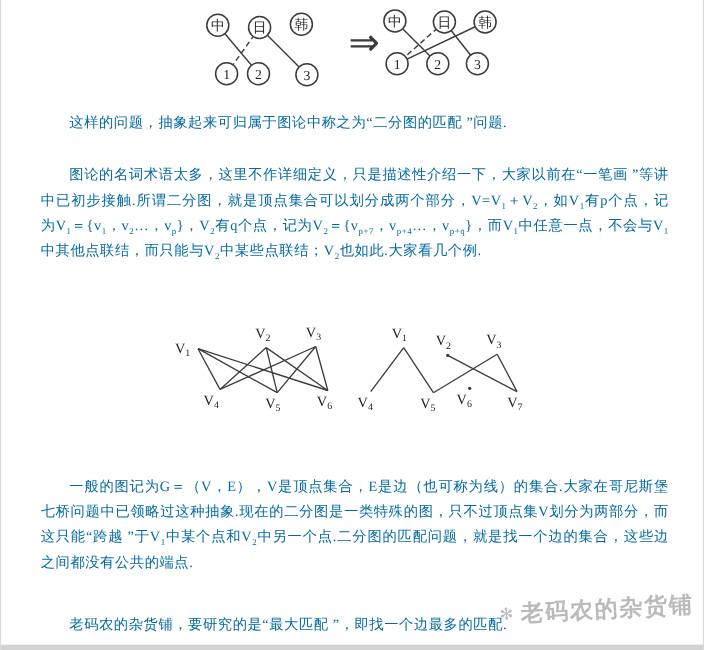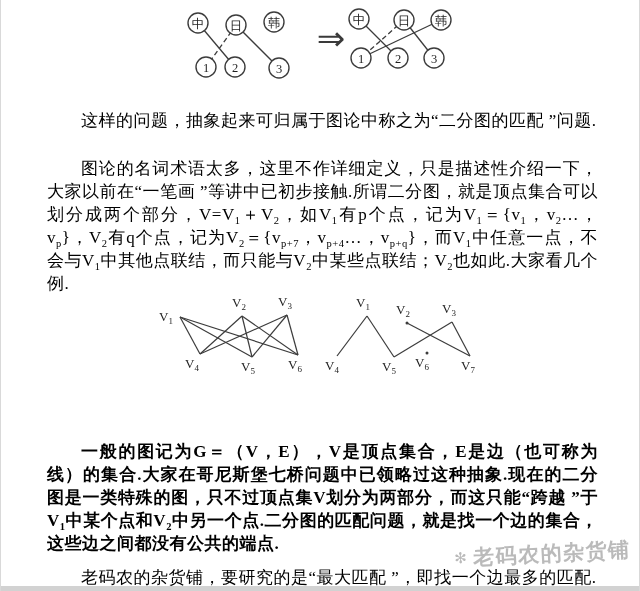--- a/index.html
+++ b/index.html
@@ -3,27 +3,27 @@
 <meta charset="utf-8">
 <style>
   html,body{margin:0;padding:0;}
   body{
     width:640px;height:591px;position:relative;background:#ffffff;
     font-family:"Liberation Serif", serif;overflow:hidden;
   }
   .page{position:absolute;inset:0;background:#fff;
     border-left:1px solid #d9d9d9;border-right:1px solid #d9d9d9;}
   .para{
-    position:absolute;left:36px;right:31px;margin:10px;
-    font-size:17px;line-height:23px;color:#000000;
+    position:absolute;left:36px;right:31px;margin:0;
+    font-size:13px;line-height:23px;color:#0369a1;
     text-align:justify;text-indent:2em;letter-spacing:0.5px;
   }
   .p1{top:99px;}
   .p2{top:147px;}
-  .p3{top:430px;font-weight:bold;}
+  .p3{top:430px;}
   .p4{top:556px;right:26px;}
   sub{font-size:0.62em;line-height:0;}
   svg.top{position:absolute;top:0;left:0;}
   svg.mid{position:absolute;top:290px;left:0;}
   .watermark{
     position:absolute;top:540px;right:8px;
     color:#b3b3b3;opacity:0.9;font-size:21px;font-weight:bold;
     letter-spacing:1.5px;transform:rotate(-3deg);
     display:flex;align-items:center;gap:5px;
     mix-blend-mode:multiply;pointer-events:none;

